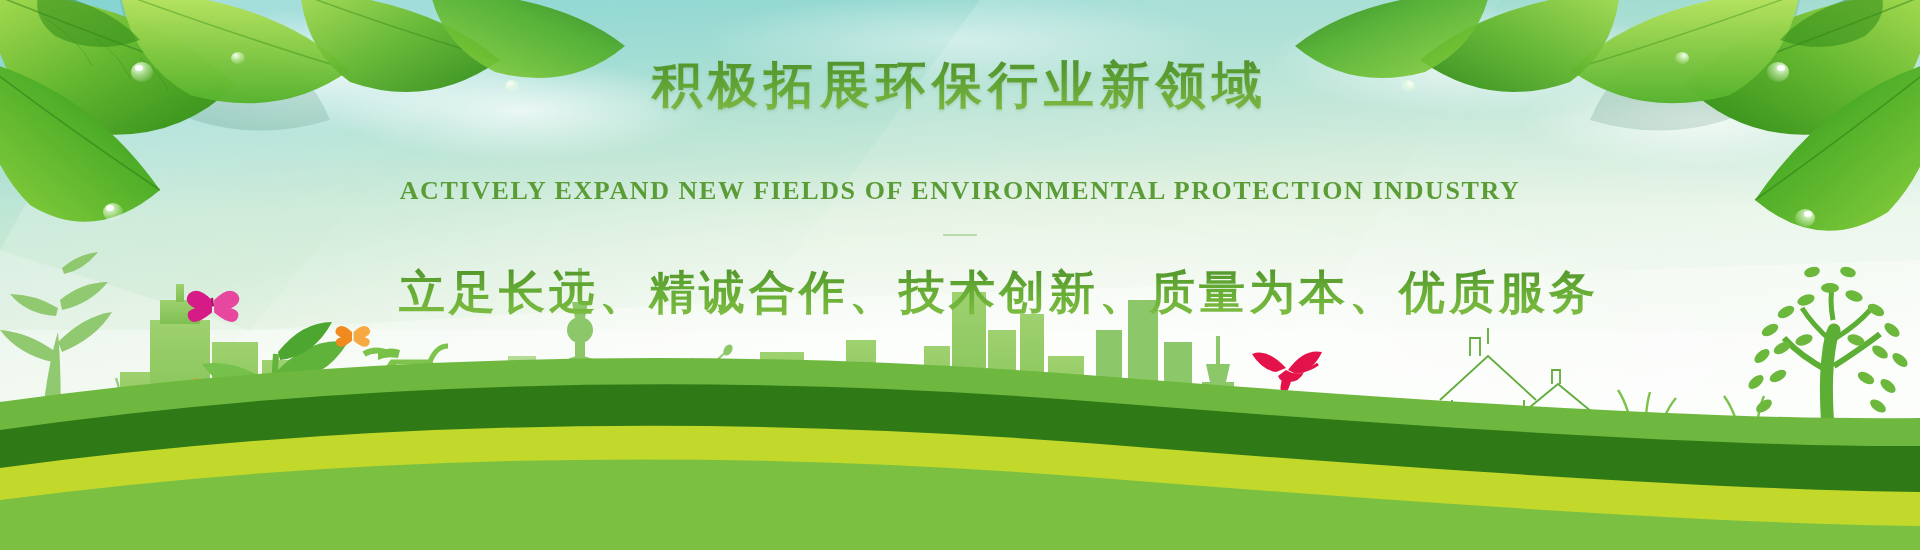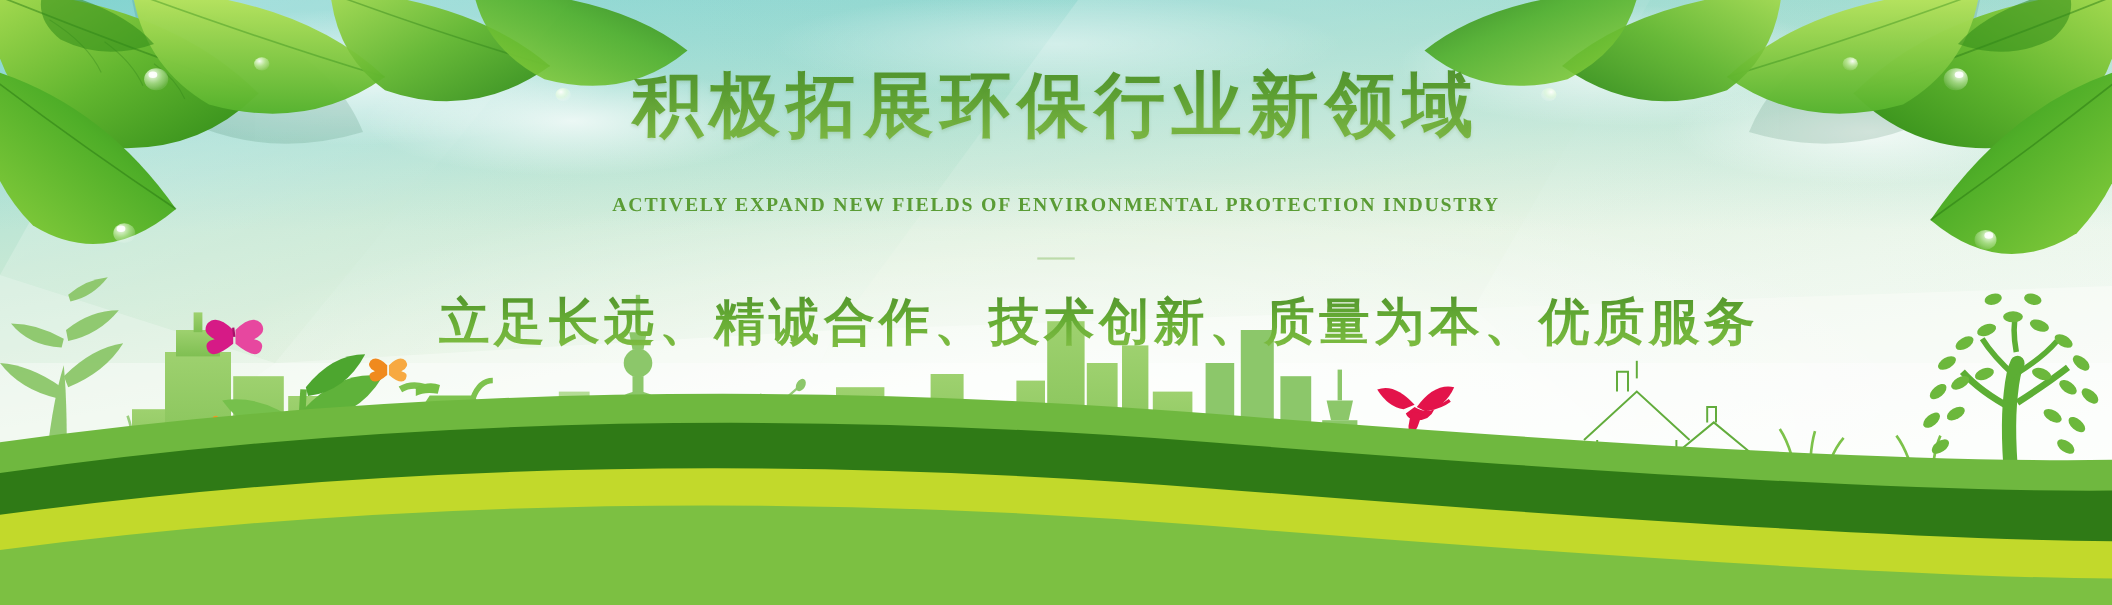--- a/index.html
+++ b/index.html
@@ -6,30 +6,30 @@
   #banner{
     position:relative;width:1920px;height:550px;overflow:hidden;
     font-family:"Liberation Serif",serif;
     background:linear-gradient(170deg,#8fd9d6 0%,#a9e0d8 12%,#c6e8d4 28%,#dff0dc 44%,#eef7ec 60%,#f7fbf6 76%,#fdfefd 90%,#ffffff 100%);
   }
   .layer{position:absolute;top:0;left:0;width:1920px;height:550px;}
   svg{display:block;}
 
   #title{
     position:absolute;left:0;top:52px;width:1920px;text-align:center;
-    font-size:64px;font-weight:700;letter-spacing:6px;
+    font-size:50px;font-weight:700;letter-spacing:6px;
     color:#4f9b2e;
     background:linear-gradient(180deg,#4b8f2c 0%,#5da331 38%,#7cba42 78%,#8cc64d 100%);
     -webkit-background-clip:text;background-clip:text;-webkit-text-fill-color:transparent;
     text-shadow:0 2px 3px rgba(90,140,60,.18);
     font-family:"Liberation Serif",serif;
   }
   #subtitle-en{
     position:absolute;left:0;top:176px;width:1920px;text-align:center;
-    font-size:18px;font-weight:700;letter-spacing:1.6px;color:#5a9c35;
+    font-size:26px;font-weight:700;letter-spacing:1.6px;color:#5a9c35;
     font-family:"Liberation Serif",serif;
   }
   #divider{
     position:absolute;left:50%;top:234px;transform:translateX(-50%);
     width:34px;height:2px;background:#b9d9a6;opacity:.95;
   }
   #slogan{
     position:absolute;left:0;top:262px;width:1920px;text-align:center;
     font-size:46px;font-weight:700;letter-spacing:4px;
     color:#5da331;

